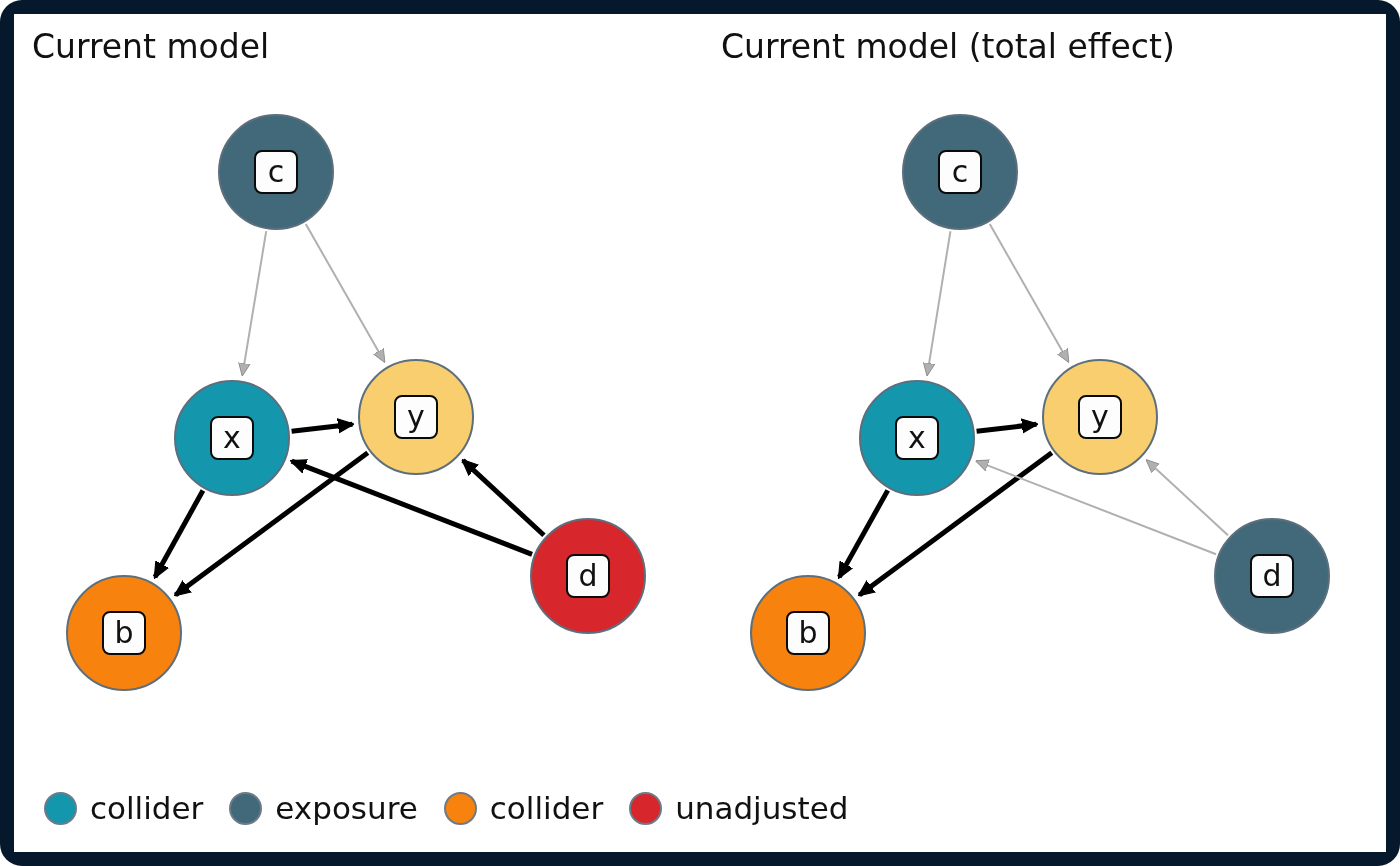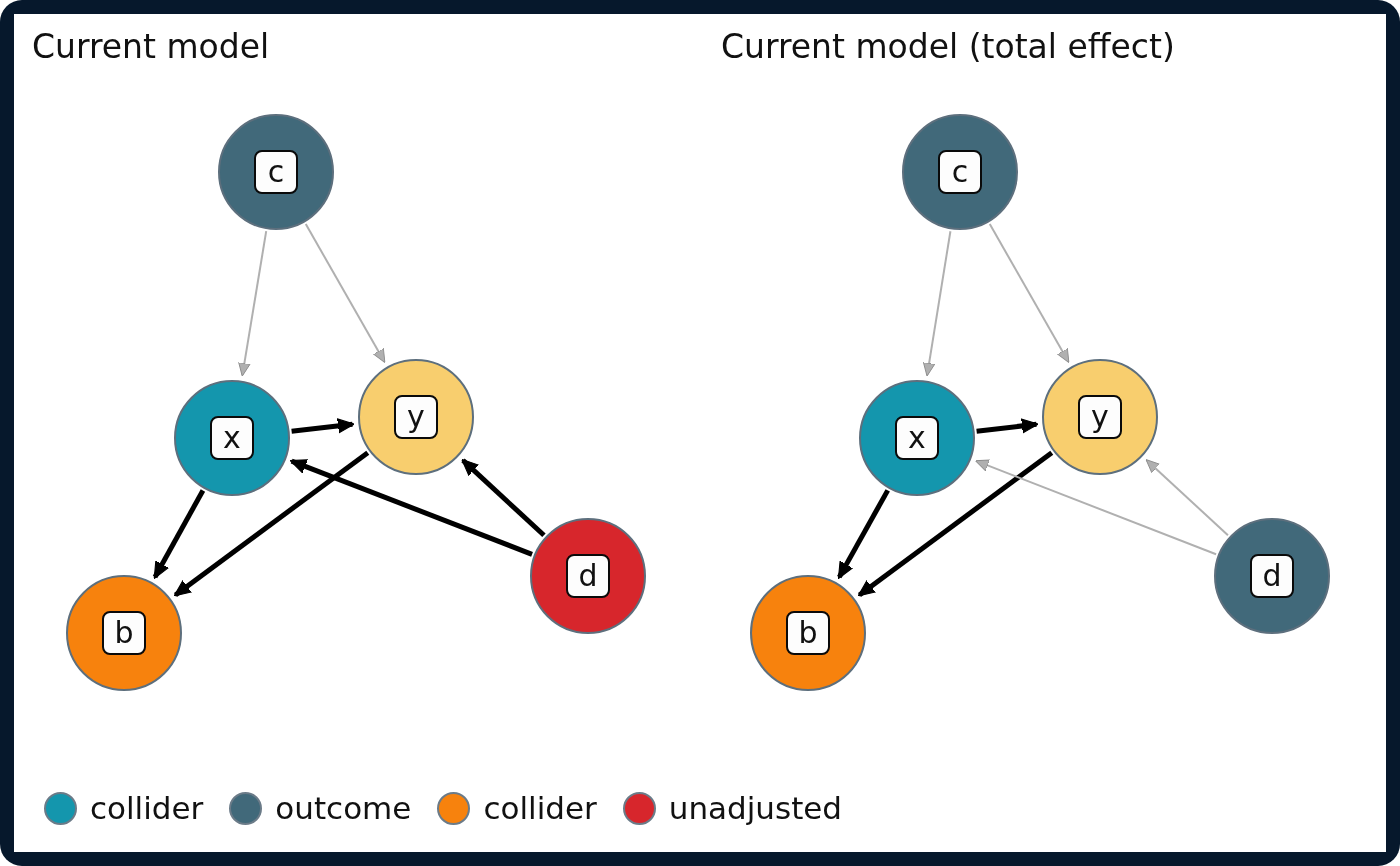--- a/index.html
+++ b/index.html
@@ -180,21 +180,21 @@
         </div>
       </div>
 
     <div id="legend">
         <div class="legend-item">
           <span class="legend-swatch" style="background: rgb(20, 150, 173);"></span>
           <span class="legend-label">collider</span>
         </div>
         <div class="legend-item">
           <span class="legend-swatch" style="background: rgb(65, 105, 122);"></span>
-          <span class="legend-label">outcome</span>
+          <span class="legend-label">exposure</span>
         </div>
         <div class="legend-item">
           <span class="legend-swatch" style="background: rgb(247, 130, 13);"></span>
           <span class="legend-label">collider</span>
         </div>
         <div class="legend-item">
           <span class="legend-swatch" style="background: rgb(215, 38, 44);"></span>
           <span class="legend-label">unadjusted</span>
         </div>
       </div>

